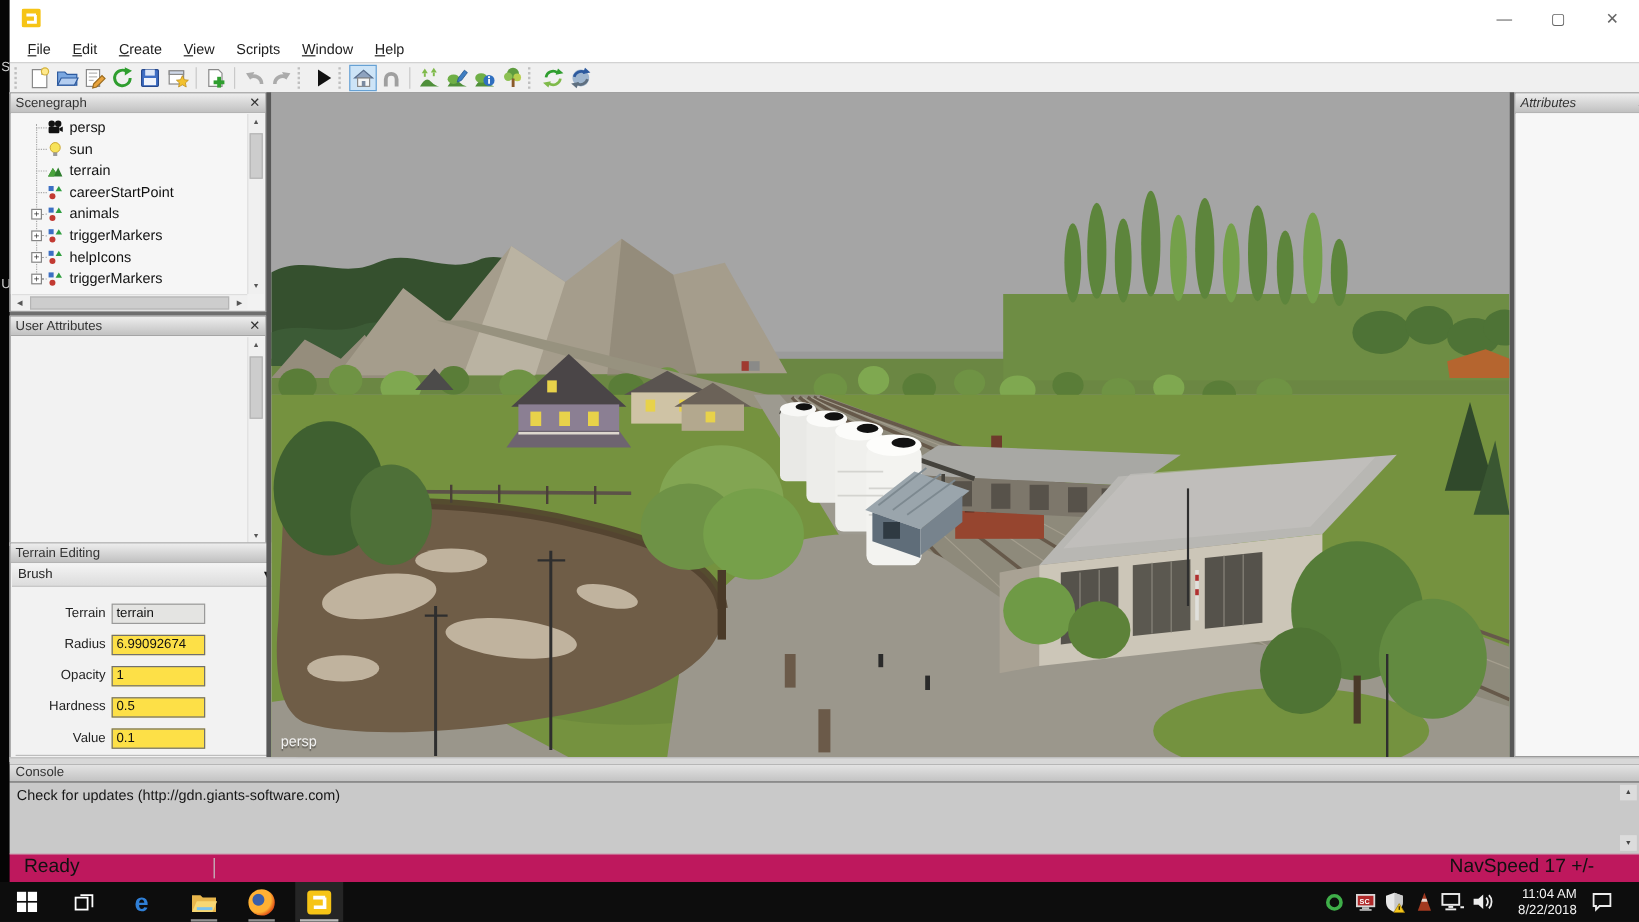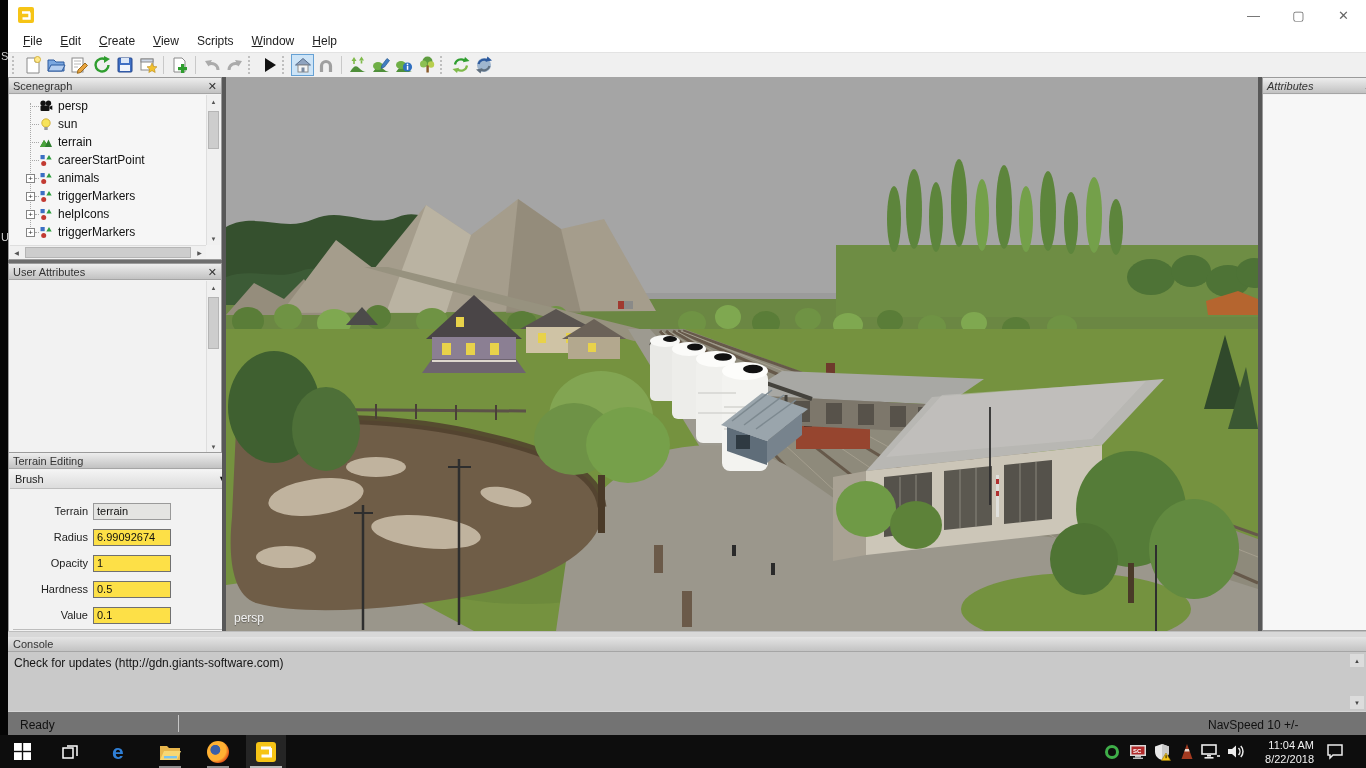--- a/index.html
+++ b/index.html
@@ -79,21 +79,21 @@
 
   
   #h-split { left:8px; top:631px; right:0; height:6px; background:#d8d8d8; border-top:1px solid #bdbdbd; }
   #console-head { left:8px; top:637px; right:0; height:15px; background:linear-gradient(#e4e4e4,#c3c3c3); border-bottom:1px solid #a5a5a5; display:flex; align-items:center; font-size:11px; color:#333; padding-left:5px; }
   #console-body { left:8px; top:652px; right:0; height:59px; background:#c9c9c9; font-size:12px; color:#151515; padding:3px 0 0 6px; line-height:16px; }
   #console-scroll { right:2px; top:654px; width:14px; height:55px; }
   #console-scroll .sbtn { background:#dcdcdc; height:13px; font-size:6px; color:#444; }
   #console-scroll .gap { height:29px; }
 
   
-  #statusbar { left:8px; top:711px; right:0; height:24px; background:#737373; border-top:1px solid #d5d5d5; font-size:12px; color:#111; }
+  #statusbar { left:8px; top:711px; right:0; height:24px; background:#be185d; border-top:1px solid #d5d5d5; font-size:16px; color:#111; }
   #status-left { position:absolute; left:12px; bottom:3px; }
   #status-sep { position:absolute; left:170px; top:3px; bottom:3px; width:1px; background:#c6c6c6; }
   #status-right { position:absolute; left:1200px; bottom:3px; }
 
   
   #taskbar { left:0; top:735px; width:1366px; height:33px; background:#0d0d0d; }
   .tb-ico { position:absolute; top:0; width:40px; height:33px; display:flex; align-items:center; justify-content:center; }
   .running::after { content:""; position:absolute; bottom:0; left:9px; right:9px; height:2px; background:#8f8f8f; }
   .tb-active { background:rgba(255,255,255,.10); }
   .tb-active::after { left:4px; right:4px; background:#b9b9b9; }
@@ -696,21 +696,21 @@
 </div>
 <div id="console-scroll" class="abs">
   <div class="sbtn">▲</div>
   <div class="gap"></div>
   <div class="sbtn">▼</div>
 </div>
 
 <div id="statusbar" class="abs">
   <span id="status-left">Ready</span>
   <span id="status-sep"></span>
-  <span id="status-right">NavSpeed 10 +/-</span>
+  <span id="status-right">NavSpeed 17 +/-</span>
 </div>
 
 <div id="taskbar" class="abs">
   <div class="tb-ico" style="left:2px">
     <svg width="17" height="17" viewBox="0 0 17 17">
         <rect x="0" y="0" width="7.8" height="7.8" fill="#fff"></rect>
         <rect x="9.2" y="0" width="7.8" height="7.8" fill="#fff"></rect>
         <rect x="0" y="9.2" width="7.8" height="7.8" fill="#fff"></rect>
         <rect x="9.2" y="9.2" width="7.8" height="7.8" fill="#fff"></rect>
       </svg>

